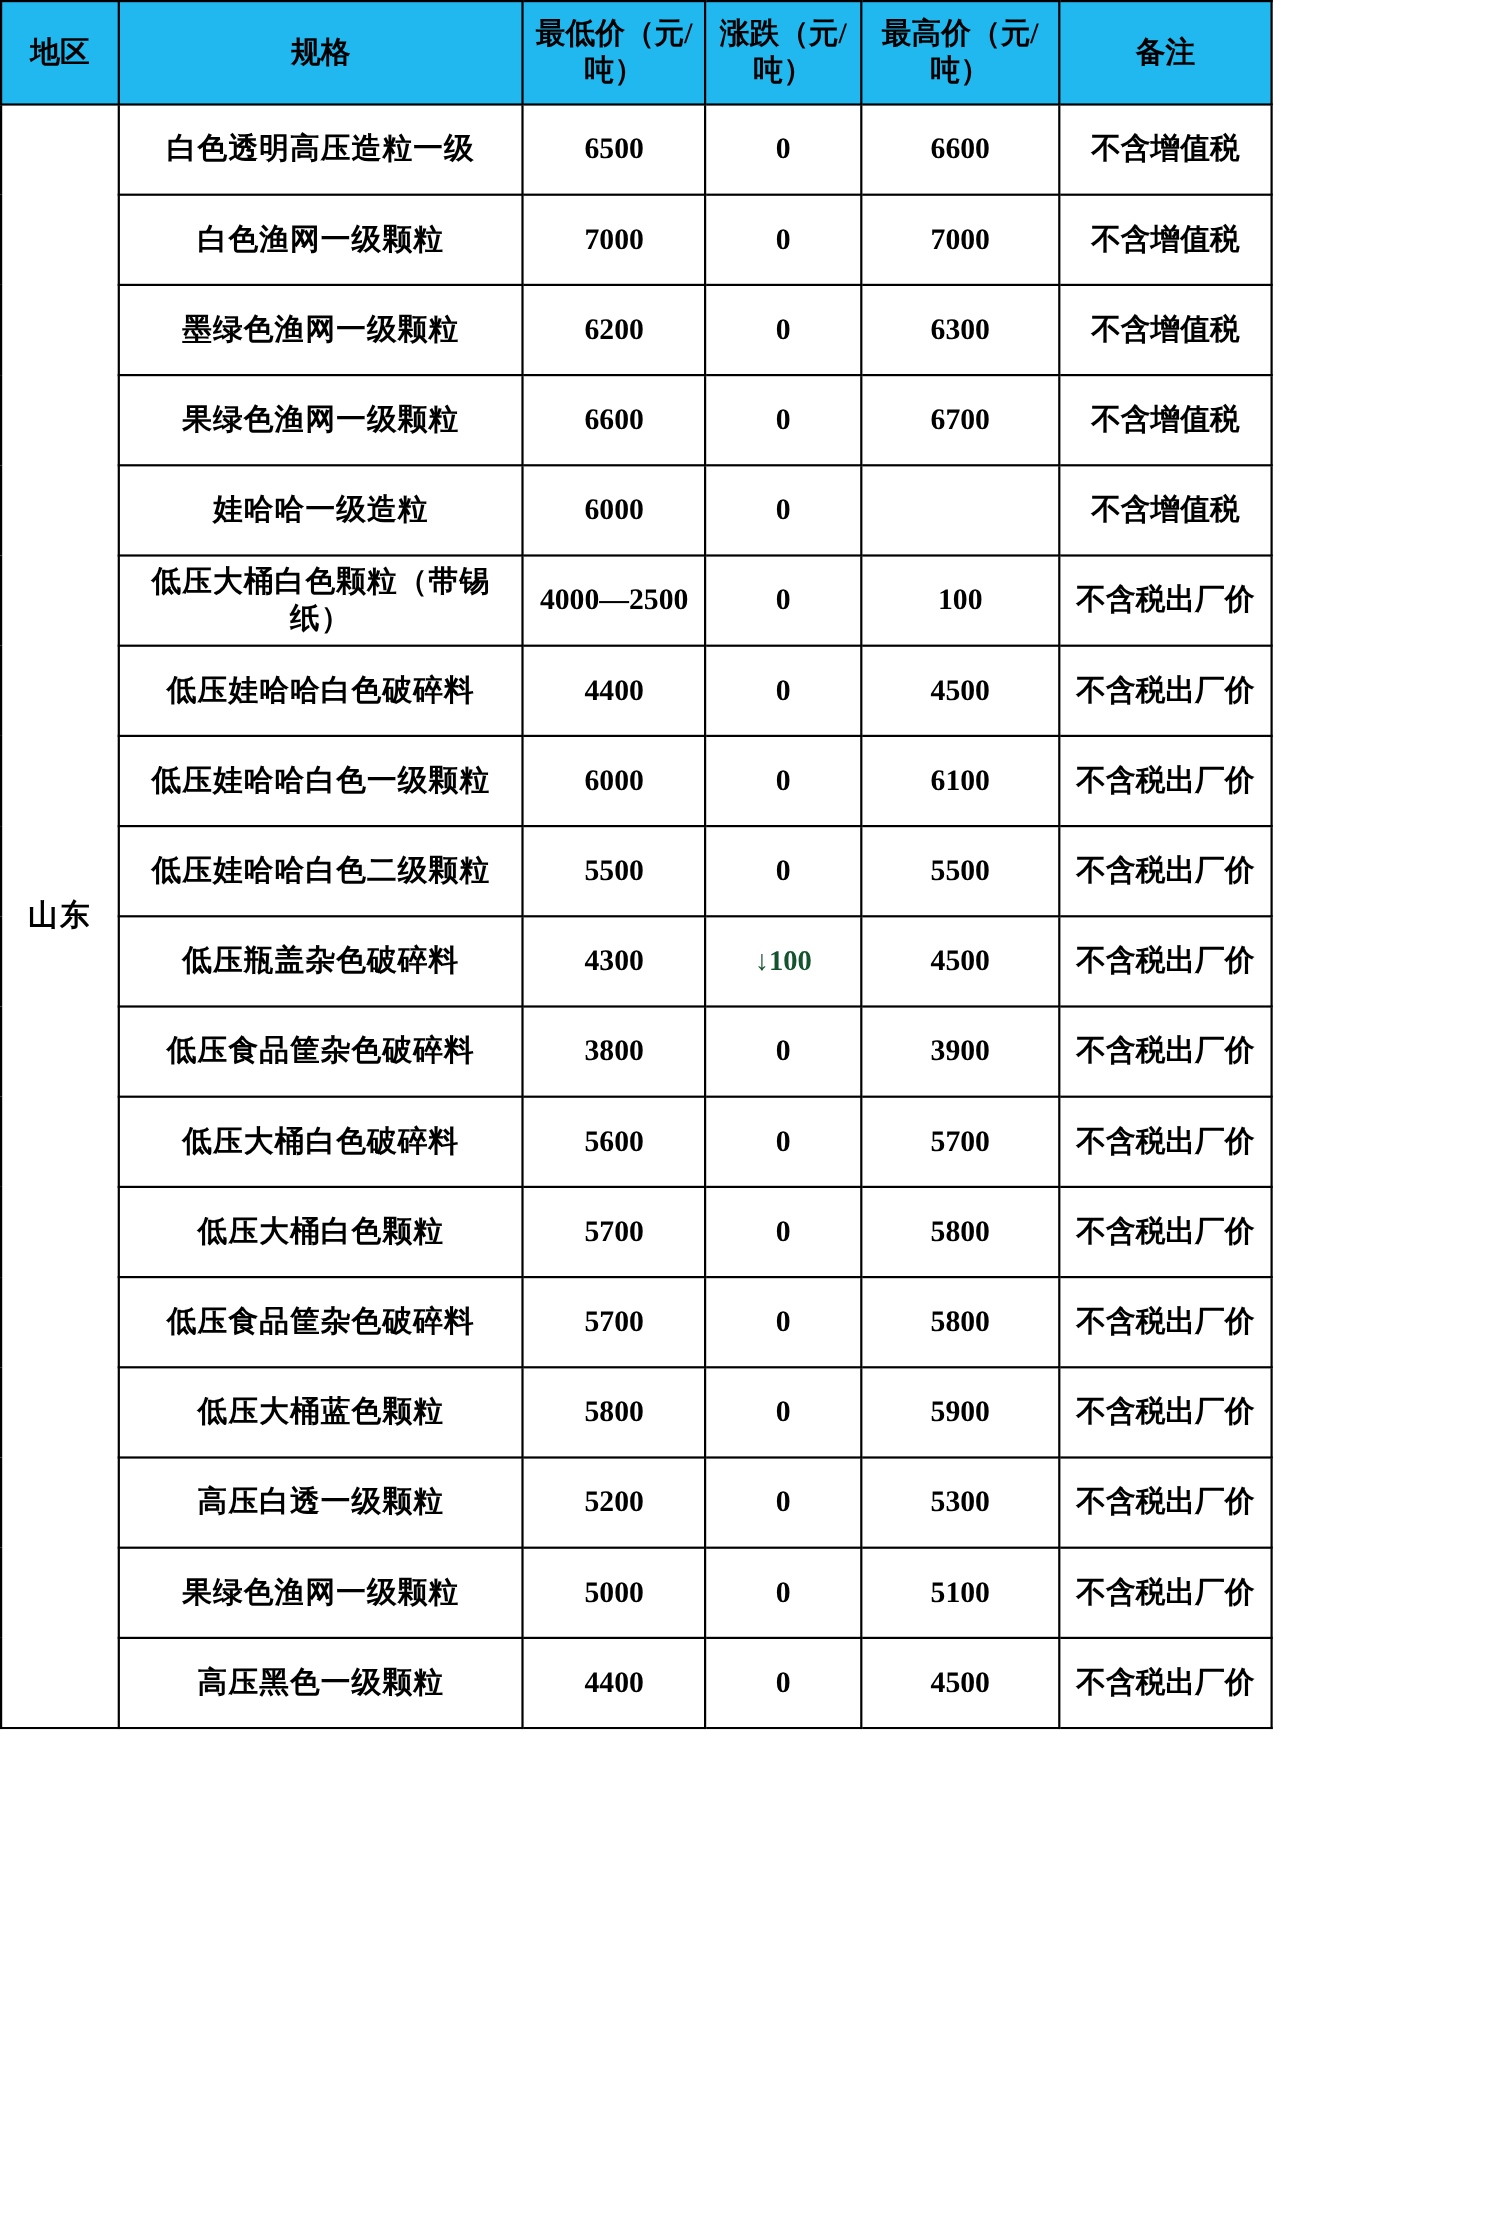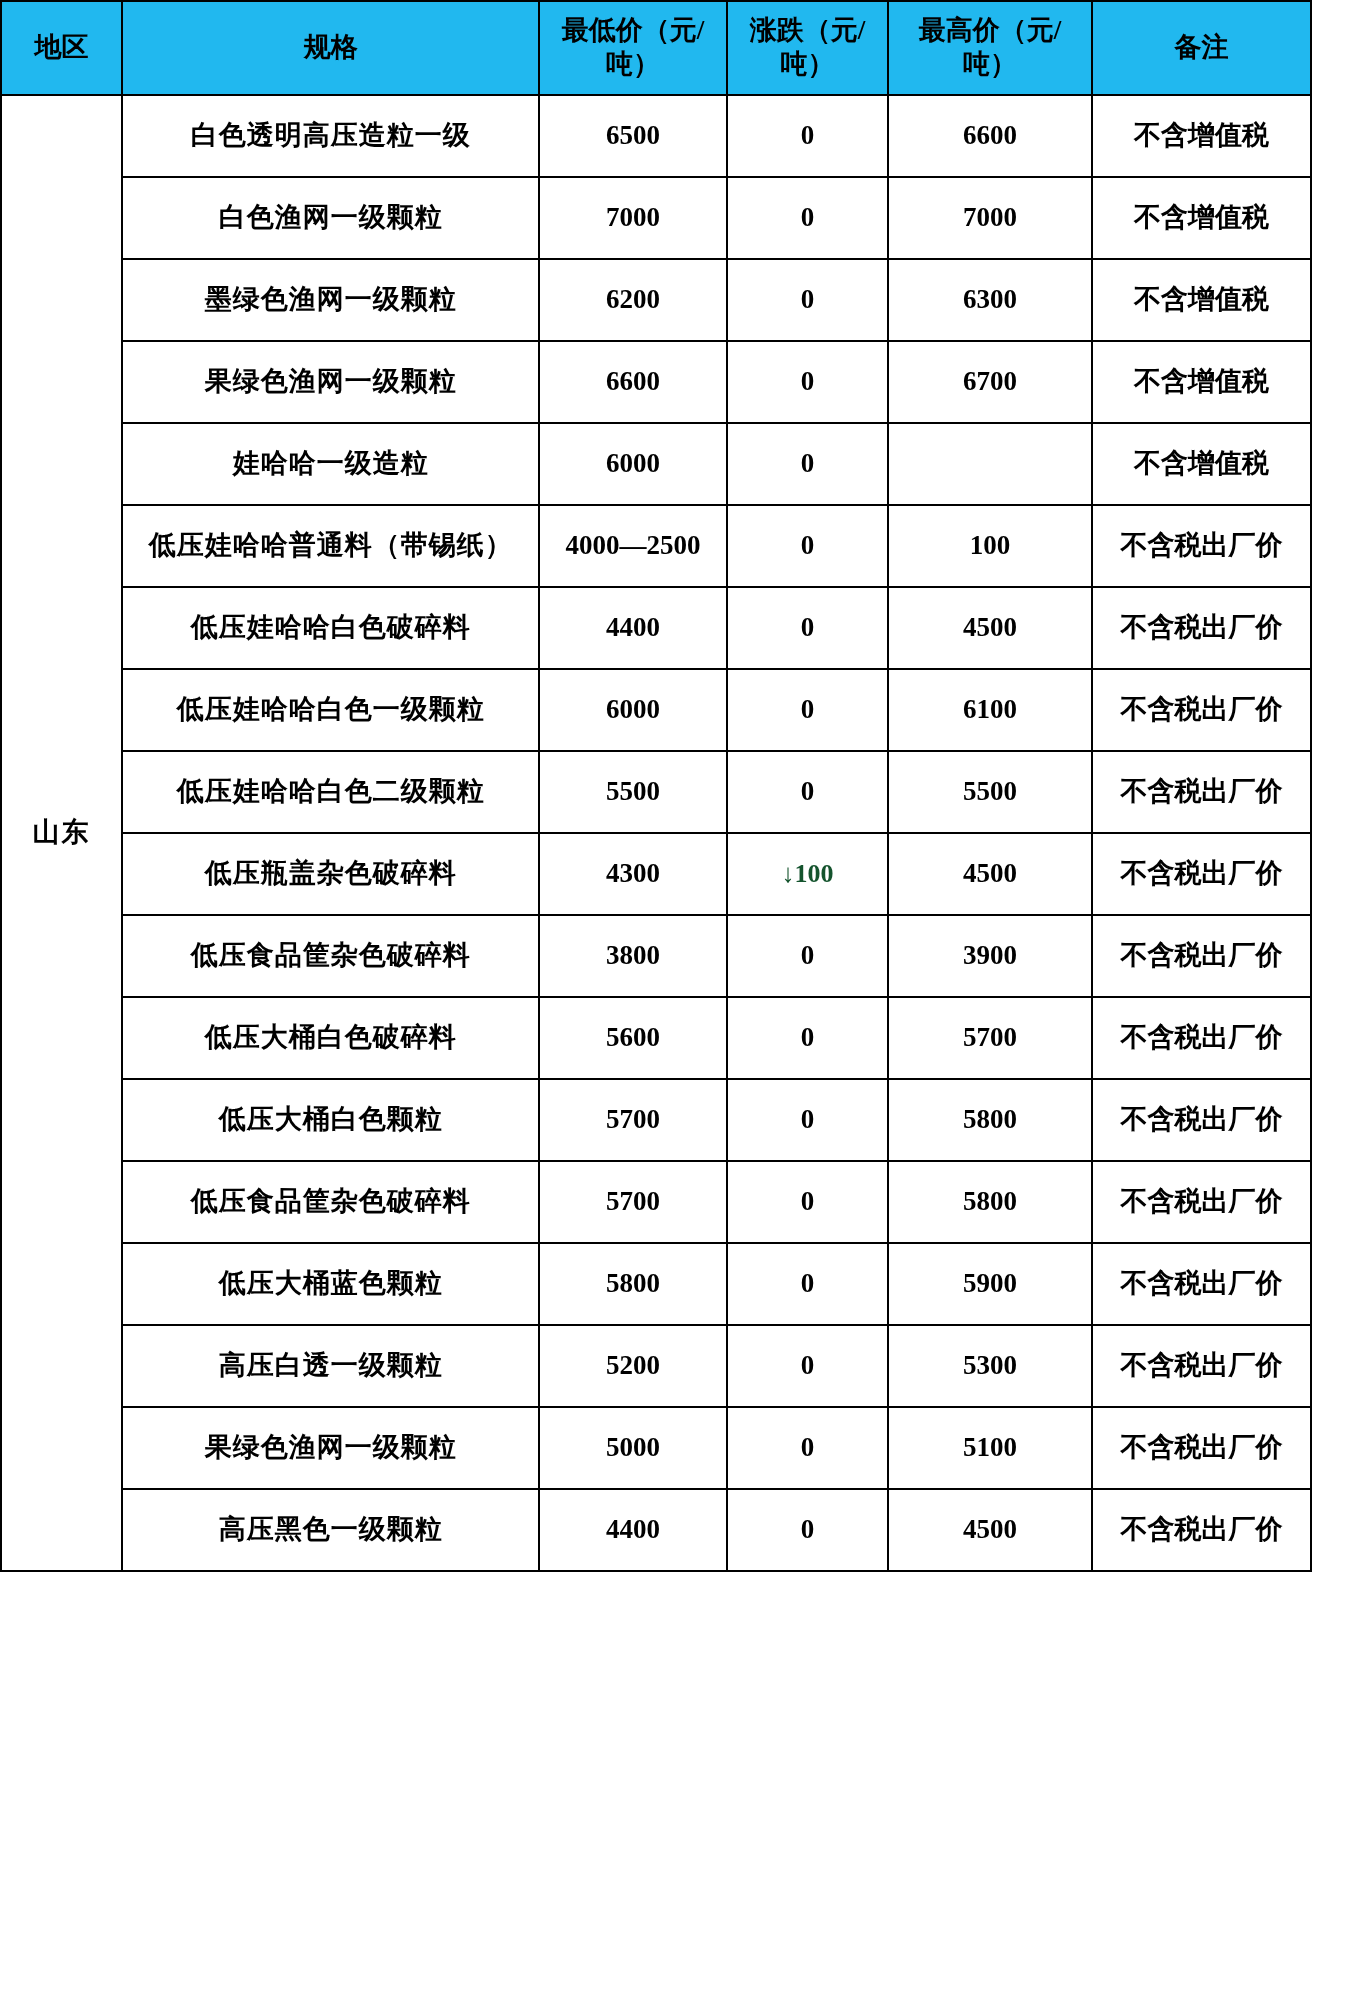--- a/index.html
+++ b/index.html
@@ -6,21 +6,21 @@
     margin: 0;
     padding: 0;
     background: #ffffff;
   }
   body {
     font-family: "Liberation Serif", "DejaVu Serif", serif;
     width: 1361px;
   }
   table.price-table {
     border-collapse: collapse;
-    width: 1312px;
+    width: 1157px;
     table-layout: fixed;
     border: 2px solid #000;
   }
   table.price-table th,
   table.price-table td {
     border: 2px solid #000;
     text-align: center;
     vertical-align: middle;
     font-size: 27px;
     font-weight: bold;
@@ -119,21 +119,21 @@
         <td class="note-cell">不含增值税</td>
       </tr>
       <tr>
         <td class="spec-cell">娃哈哈一级造粒</td>
         <td class="num-cell">6000</td>
         <td class="num-cell">0</td>
         <td class="num-cell"></td>
         <td class="note-cell">不含增值税</td>
       </tr>
       <tr>
-        <td class="spec-cell">低压娃哈哈普通料（带锡纸）</td>
+        <td class="spec-cell">低压大桶白色颗粒（带锡纸）</td>
         <td class="num-cell">4000—2500</td>
         <td class="num-cell">0</td>
         <td class="num-cell">100</td>
         <td class="note-cell">不含税出厂价</td>
       </tr>
       <tr>
         <td class="spec-cell">低压娃哈哈白色破碎料</td>
         <td class="num-cell">4400</td>
         <td class="num-cell">0</td>
         <td class="num-cell">4500</td>

